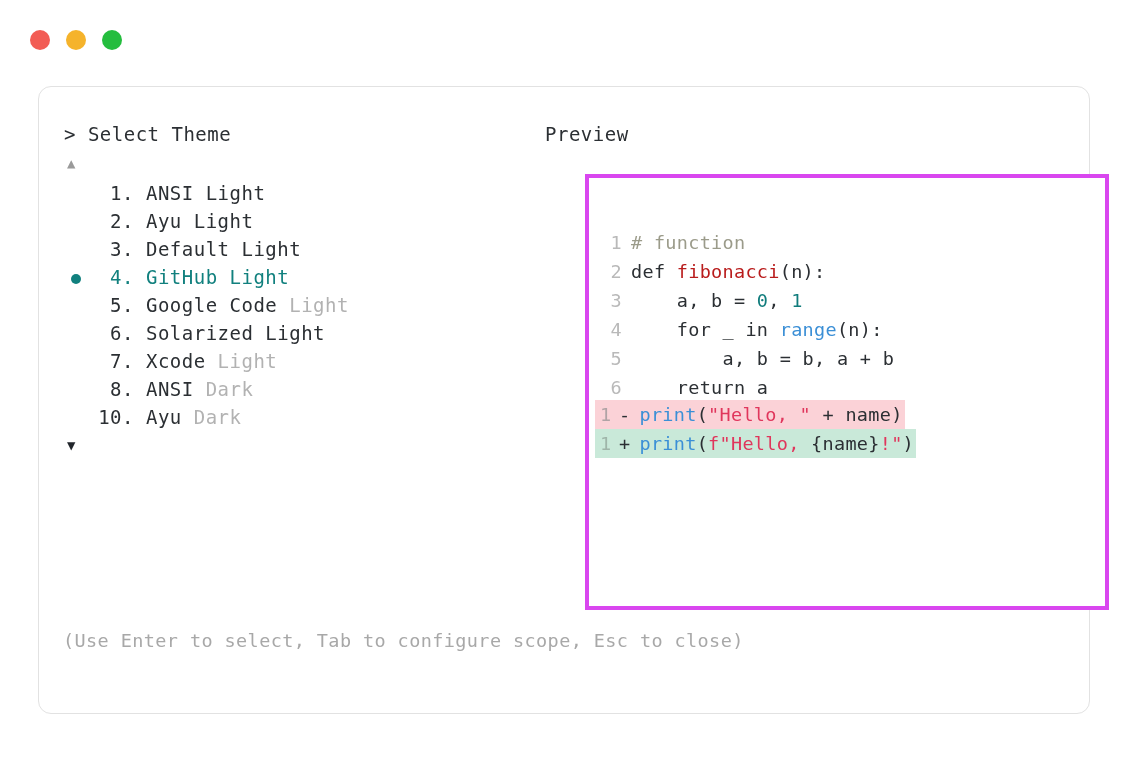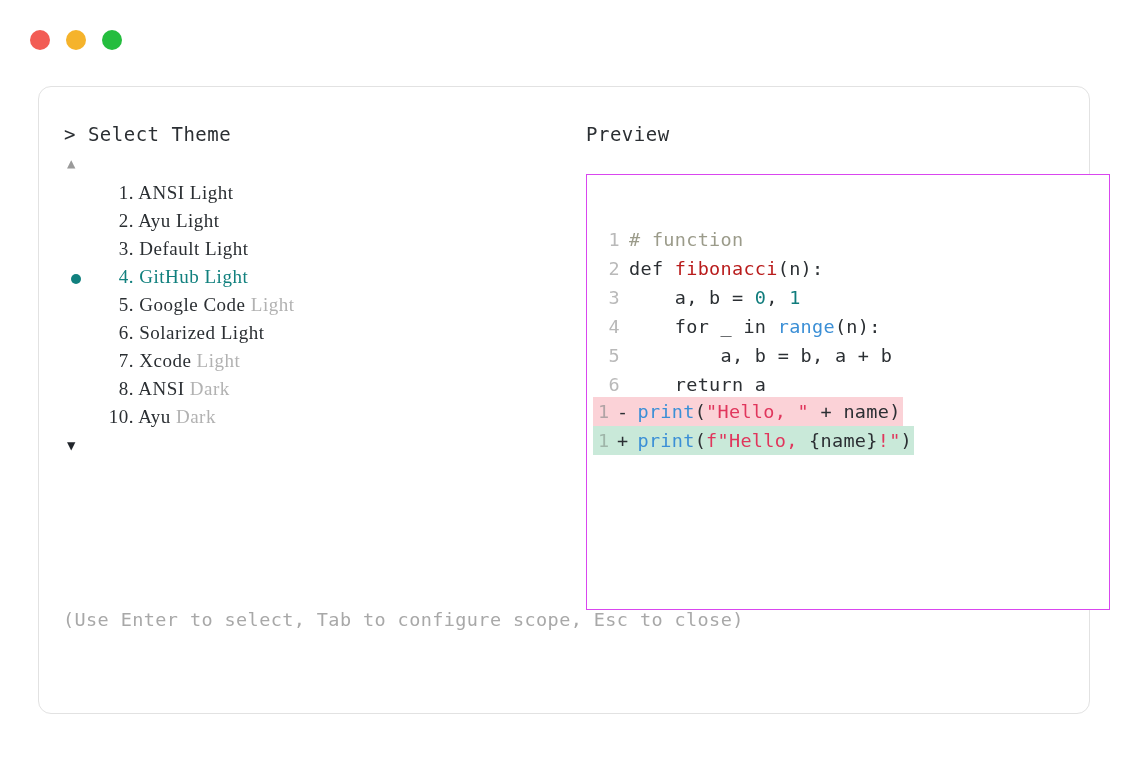--- a/index.html
+++ b/index.html
@@ -74,21 +74,20 @@
   }
   .theme-item {
     position: relative;
     height: 28px;
     line-height: 28px;
     font-size: 19px;
     letter-spacing: 0.5px;
     white-space: pre;
     color: #2b2f33;
     padding-left: 30px;
-    font-family: Liberation Serif, serif;
   }
   .bullet {
     position: absolute;
     left: 7px;
     top: 11px;
     width: 10px;
     height: 10px;
     border-radius: 50%;
     background: #11807e;
     display: none;
@@ -104,49 +103,50 @@
     color: #2b2f33;
   }
   .name { color: #2b2f33; }
   .variant { color: #2b2f33; }
   .variant.muted { color: #b2b2b2; }
 
   
   #hint {
     position: absolute;
     left: 24px;
-    top: 522px;
+    top: 543px;
     font-size: 18.5px;
     letter-spacing: 0.4px;
     color: #a8a8a8;
     white-space: pre;
   }
 
   
   #right-col {
     position: absolute;
-    left: 515px;
+    left: 474px;
     top: 34px;
     width: 530px;
     padding-left: 32px;
   }
   #preview-label {
     font-size: 19px;
     color: #2b2f33;
     letter-spacing: 0.5px;
     line-height: 26px;
   }
   #preview-box {
     margin-top: 27px;
     width: 524px;
     height: 436px;
-    border: 1px solid #d946ef;
+    border: 4px solid #d946ef;
     box-sizing: border-box;
     background: #ffffff;
     position: relative;
+    margin-left: 40px;
   }
 
   #code {
     position: absolute;
     left: 17px;
     top: 50px;
     font-size: 18.5px;
     line-height: 29px;
     letter-spacing: 0.3px;
     white-space: pre;

